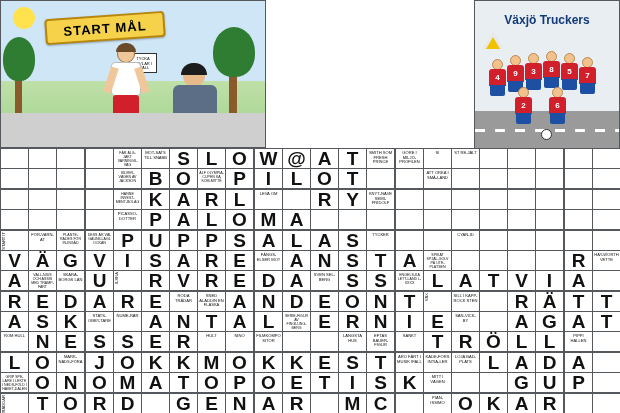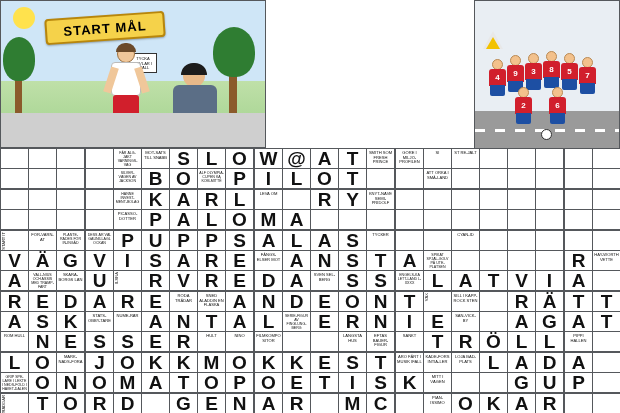--- a/index.html
+++ b/index.html
@@ -167,20 +167,21 @@
       <div style="position:absolute;left:14px;top:-2px;width:26px;height:12px;border-radius:12px 12px 0 0;background:#1c1c1c;"></div>
       <div style="position:absolute;left:6px;top:20px;width:44px;height:36px;background:#5b6e86;border-radius:6px;"></div>
       <div style="position:absolute;left:2px;top:52px;width:62px;height:20px;background:#41506a;border-radius:6px;"></div>
       <div style="position:absolute;left:48px;top:66px;width:20px;height:10px;background:#2b2b2b;border-radius:3px;"></div>
     </div>
 
     <div class="road"></div>
   </div>
 
   <div class="pic" id="pic-truckers">
+    <div class="tr-title">Växjö Truckers</div>
 
     <div class="tr-sign">
       <div class="tri"></div>
         <div class="tri-in"></div>
     </div>
 
     <div class="tr-road"></div>
 
     <div class="player" style="left:14px; top:58px;">
       <div class="p-head"></div>

